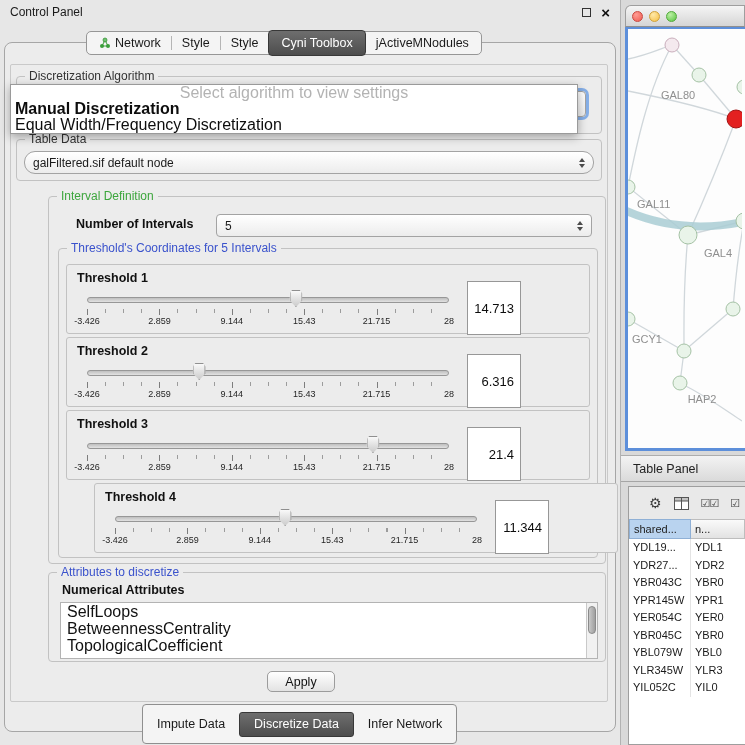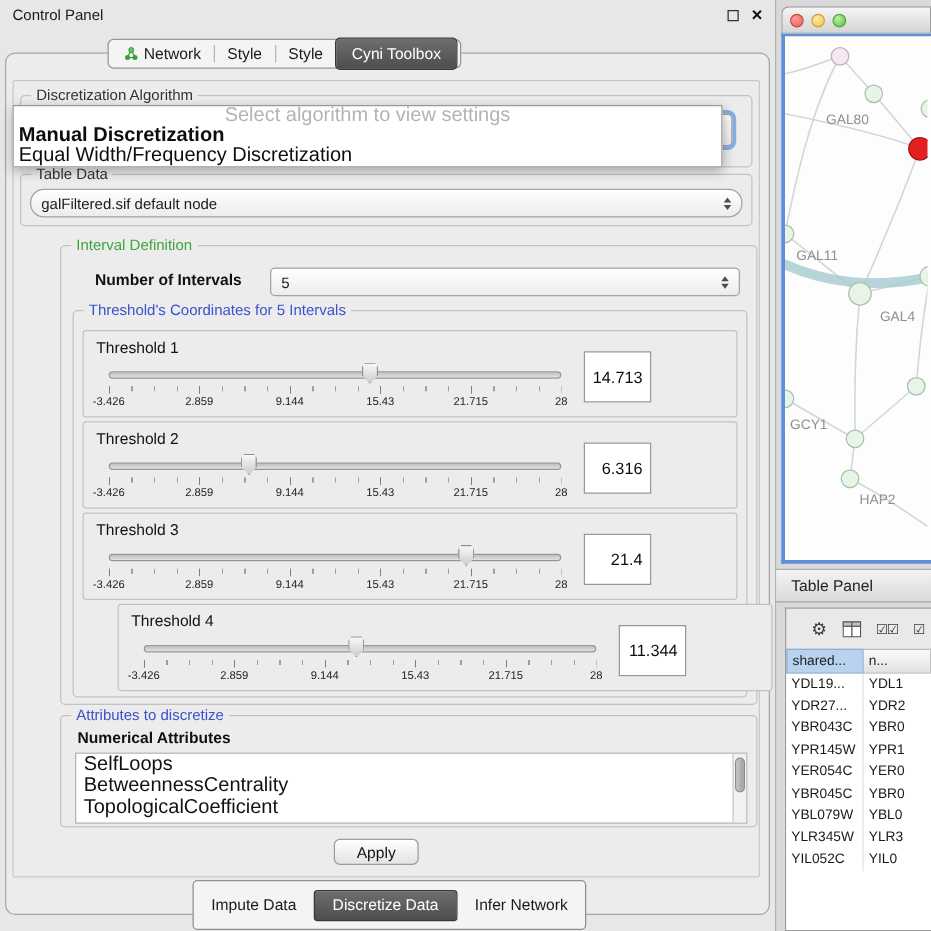--- a/index.html
+++ b/index.html
@@ -51,21 +51,20 @@
     color:#fff; border:1px solid #383838; border-radius:4px;
     height:26px; margin:-1px 0; padding:0 12px;
   }
   .vdiv { width:1px; height:14px; background:#b5b5b5; }
 
   .bottom-strip {
     position:absolute; top:704px; left:142px; height:40px; z-index:10;
     display:flex; align-items:center;
     background:#f4f4f4; border:1px solid #8f8f8f; border-radius:4px;
     font-size:12.5px;
-    margin-left:12px;
   }
   .cseg { padding:0 14px; height:100%; display:flex; align-items:center; color:#1a1a1a; }
   .cseg.selected {
     background:linear-gradient(180deg,#6e6e6e,#4d4d4d);
     color:#fff; border-radius:3px; border:1px solid #383838; height:25px; margin:-1px 0;
   }
 
   
   .group { position:absolute; border:1px solid #c2c2c2; border-radius:4px; }
   .gtitle {
@@ -96,21 +95,21 @@
   }
   .popup-placeholder { text-align:center; color:#b3b3b3; height:16px; line-height:16px; }
   .popup-option { height:16px; line-height:16px; padding:0 4px; color:#0d0d0d; }
   .popup-option.bold { font-weight:bold; }
 
   
   .threshold-panel {
     position:absolute; left:66px; width:524px; height:70px;
     border:1px solid #c2c2c2; border-radius:3px; background:#ececec;
   }
-  .th-label { position:absolute; left:10px; top:6px; font-weight:normal; font-size:12.5px; color:#111; }
+  .th-label { position:absolute; left:10px; top:6px; font-weight:bold; font-size:12.5px; color:#111; }
   .slider { position:absolute; left:20px; top:24px; width:362px; height:42px; }
   .track {
     position:absolute; left:0; right:0; top:8px; height:6px;
     background:linear-gradient(180deg,#bfbfbf,#e2e2e2);
     border:1px solid #979797; border-radius:3px;
   }
   .thumb {
     position:absolute; top:1px; width:13px; height:17px;
     background:linear-gradient(180deg,#fcfcfc,#c9c9c9);
     clip-path:polygon(20% 0, 80% 0, 100% 22%, 100% 60%, 50% 100%, 0 60%, 0 22%);
@@ -121,21 +120,21 @@
     position:absolute; left:0; right:0; top:20px; height:4px;
     background:repeating-linear-gradient(to right,#9c9c9c 0 1px,transparent 1px 5%);
   }
   .ticks-major {
     position:absolute; left:0; right:0; top:20px; height:6px;
     background:repeating-linear-gradient(to right,#7d7d7d 0 1px,transparent 1px 20%);
   }
   .scale { position:absolute; left:0; right:0; top:27px; height:12px; font-size:9px; color:#1f1f1f; }
   .scale span { position:absolute; transform:translateX(-50%); white-space:nowrap; }
   .value-box {
-    position:absolute; left:400px; top:16px; width:54px; height:41px;
+    position:absolute; left:400px; top:16px; width:54px; height:54px;
     background:#ffffff; border:1px solid #979797;
     font-size:13px; color:#0d0d0d;
     display:flex; align-items:center; justify-content:flex-end; padding-right:6px;
   }
 
   
   .listbox {
     position:absolute; left:60px; top:602px; width:538px; height:57px;
     background:#ffffff; border:1px solid #b3b3b3; overflow:hidden;
   }
@@ -243,20 +242,23 @@
     <div class="vdiv"></div>
     <div class="seg">
       <span>Style</span>
     </div>
     <div class="vdiv"></div>
     <div class="seg">
       <span>Style</span>
     </div>
     <div class="seg selected">
       <span>Cyni Toolbox</span>
+    </div>
+    <div class="seg">
+      <span>jActiveMNodules</span>
     </div>
   </div>
 
   <div class="group" style="left:16px; top:76px; width:586px; height:58px;">
     <span class="gtitle">Discretization Algorithm</span>
   </div>
   <div class="combo focused" style="left:24px; top:91px; width:562px; height:26px; z-index:5;">
     <span class="stepper">
         <span class="tri-up"></span>
         <span class="tri-down"></span>

